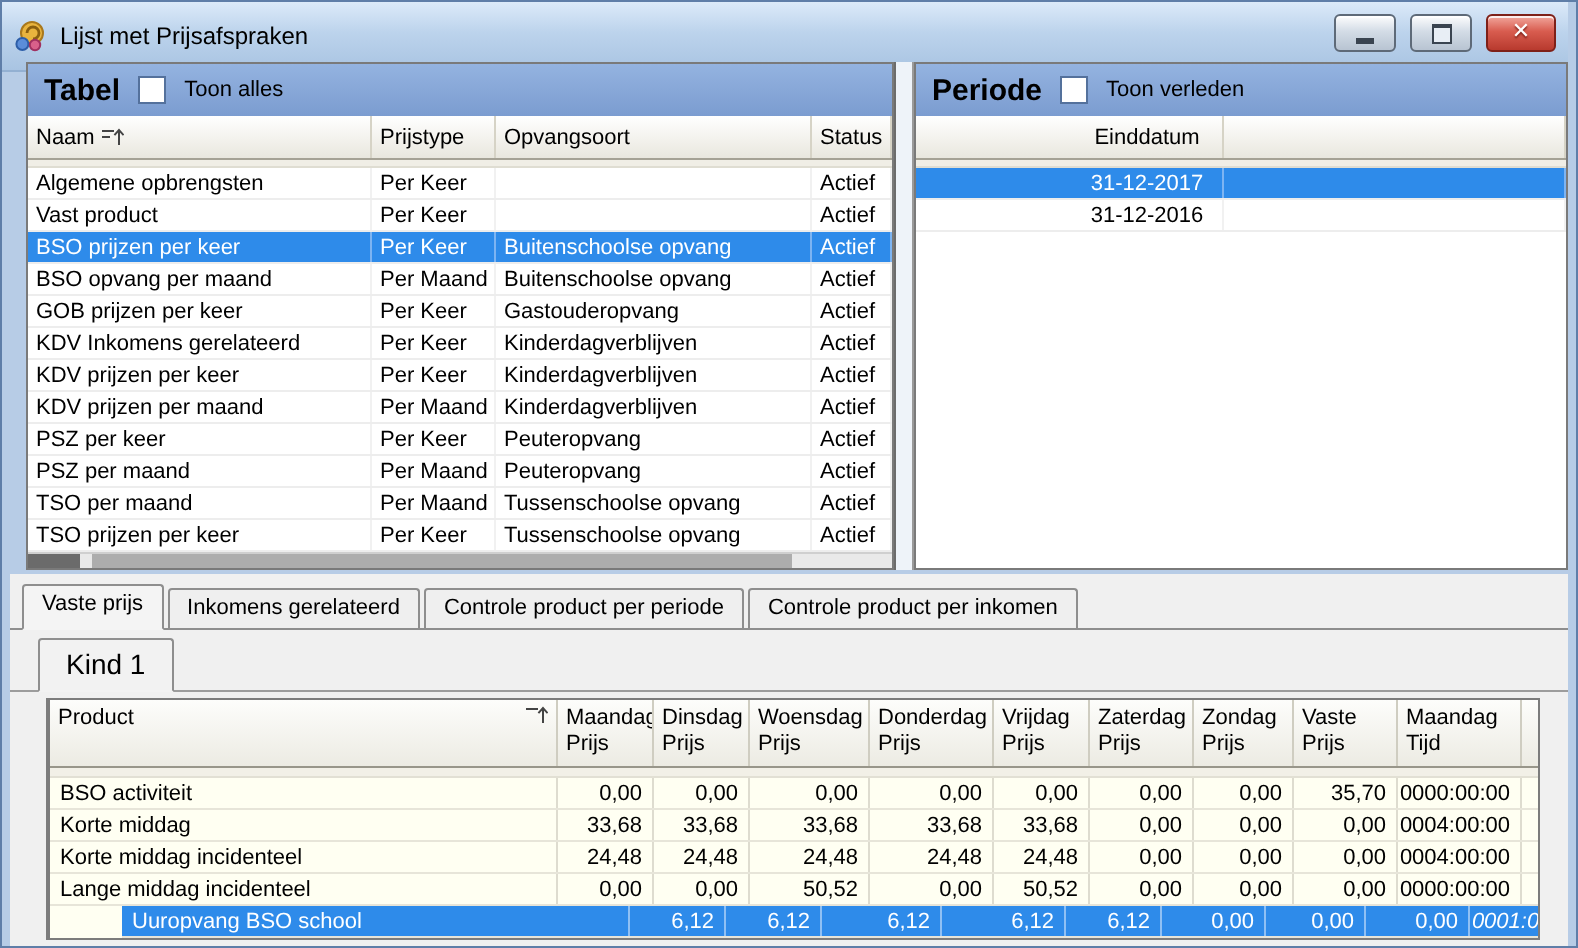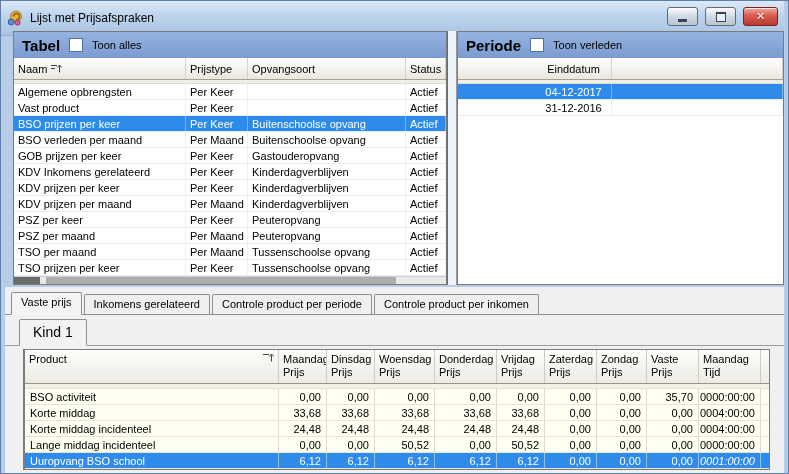--- a/index.html
+++ b/index.html
@@ -85,21 +85,21 @@
   .bt-hcell.product{display:flex;justify-content:space-between;align-items:flex-start;}
   .bt-hfill{flex:1;border-right:none;}
   .bt-strip{height:4px;background:#f2f0e7;border-bottom:1px solid #e2e0d4;flex:0 0 auto;}
   .bt-rows{flex:1;overflow:hidden;}
   .bt-row{display:flex;height:16px;align-items:stretch;font-size:11px;color:#000;
     background:#fffff2;border-bottom:1px solid #e7e5d9;box-sizing:border-box;}
   .bt-cell{padding:0 5px;display:flex;align-items:center;box-sizing:border-box;
     border-right:1px solid #dedccf;overflow:hidden;white-space:nowrap;flex:0 0 auto;}
   .bt-cell.num{justify-content:flex-end;}
   .bt-fill{flex:1;border-right:none;}
-  .bt-row.sel{background:#2e8bea;color:#fff;}
+  .bt-row.sel{background:#2e8bea;color:#fff;margin-left:36px;}
   .bt-row.sel .bt-cell{border-right-color:#8fc0f4;}
   .sort-svg{flex:0 0 auto;}
 </style>
 </head>
 <body>
 
 <div class="window">
 
   <div class="titlebar">
     <svg class="app-icon" viewBox="0 0 17 16">
@@ -162,21 +162,21 @@
             <div class="cell c2"></div>
             <div class="cell c3">Actief</div>
           </div>
           <div class="row sel">
             <div class="cell c0">BSO prijzen per keer</div>
             <div class="cell c1">Per Keer</div>
             <div class="cell c2">Buitenschoolse opvang</div>
             <div class="cell c3">Actief</div>
           </div>
           <div class="row">
-            <div class="cell c0">BSO verleden per maand</div>
+            <div class="cell c0">BSO opvang per maand</div>
             <div class="cell c1">Per Maand</div>
             <div class="cell c2">Buitenschoolse opvang</div>
             <div class="cell c3">Actief</div>
           </div>
           <div class="row">
             <div class="cell c0">GOB prijzen per keer</div>
             <div class="cell c1">Per Keer</div>
             <div class="cell c2">Gastouderopvang</div>
             <div class="cell c3">Actief</div>
           </div>
@@ -244,21 +244,21 @@
         </div>
         <div class="gh-cell r1">
             <span>Einddatum</span>
           </div>
         <div class="gh-cell rf"></div>
       </div>
       <div class="head-strip"></div>
       <div class="rows" id="periode-rows">
           <div class="row sel">
             <div class="cell r0">01-01-2017</div>
-            <div class="cell r1">04-12-2017</div>
+            <div class="cell r1">31-12-2017</div>
             <div class="cell rf"></div>
           </div>
           <div class="row">
             <div class="cell r0">01-01-2016</div>
             <div class="cell r1">31-12-2016</div>
             <div class="cell rf"></div>
           </div>
         </div>
     </div>
   </div>

